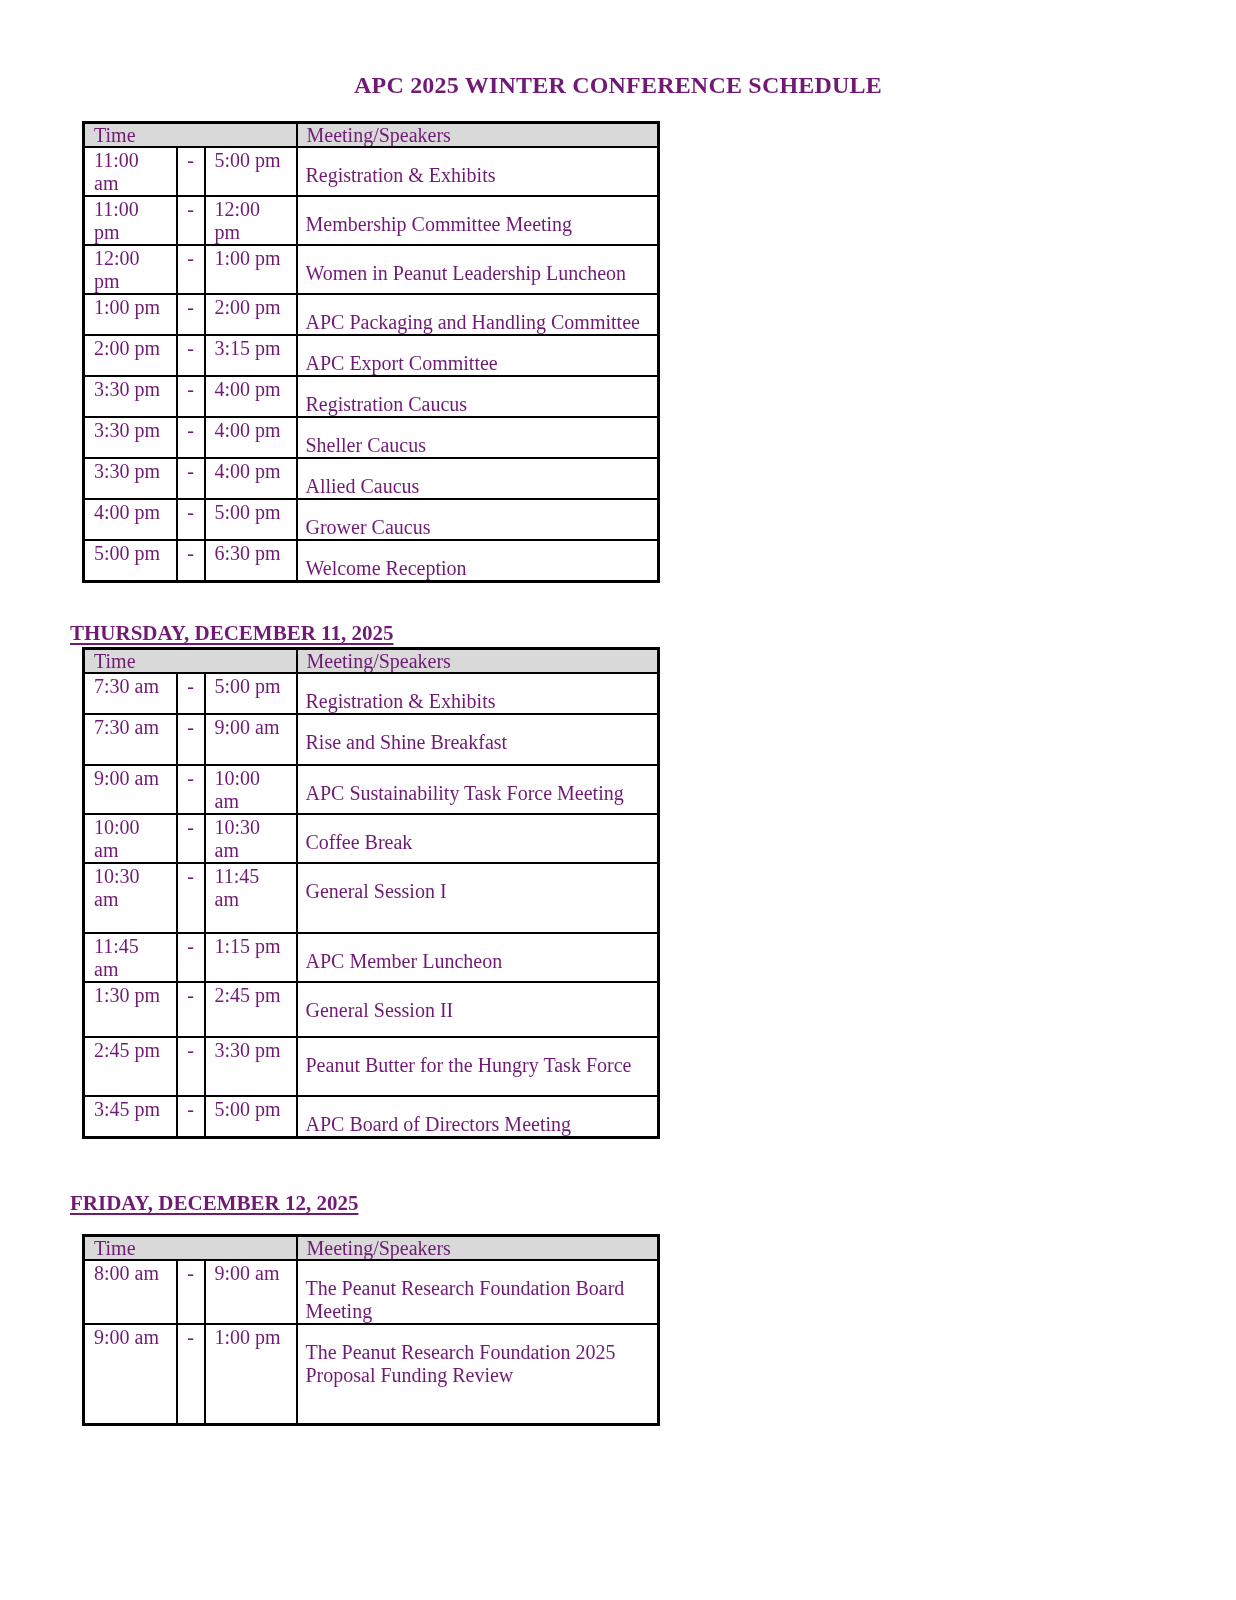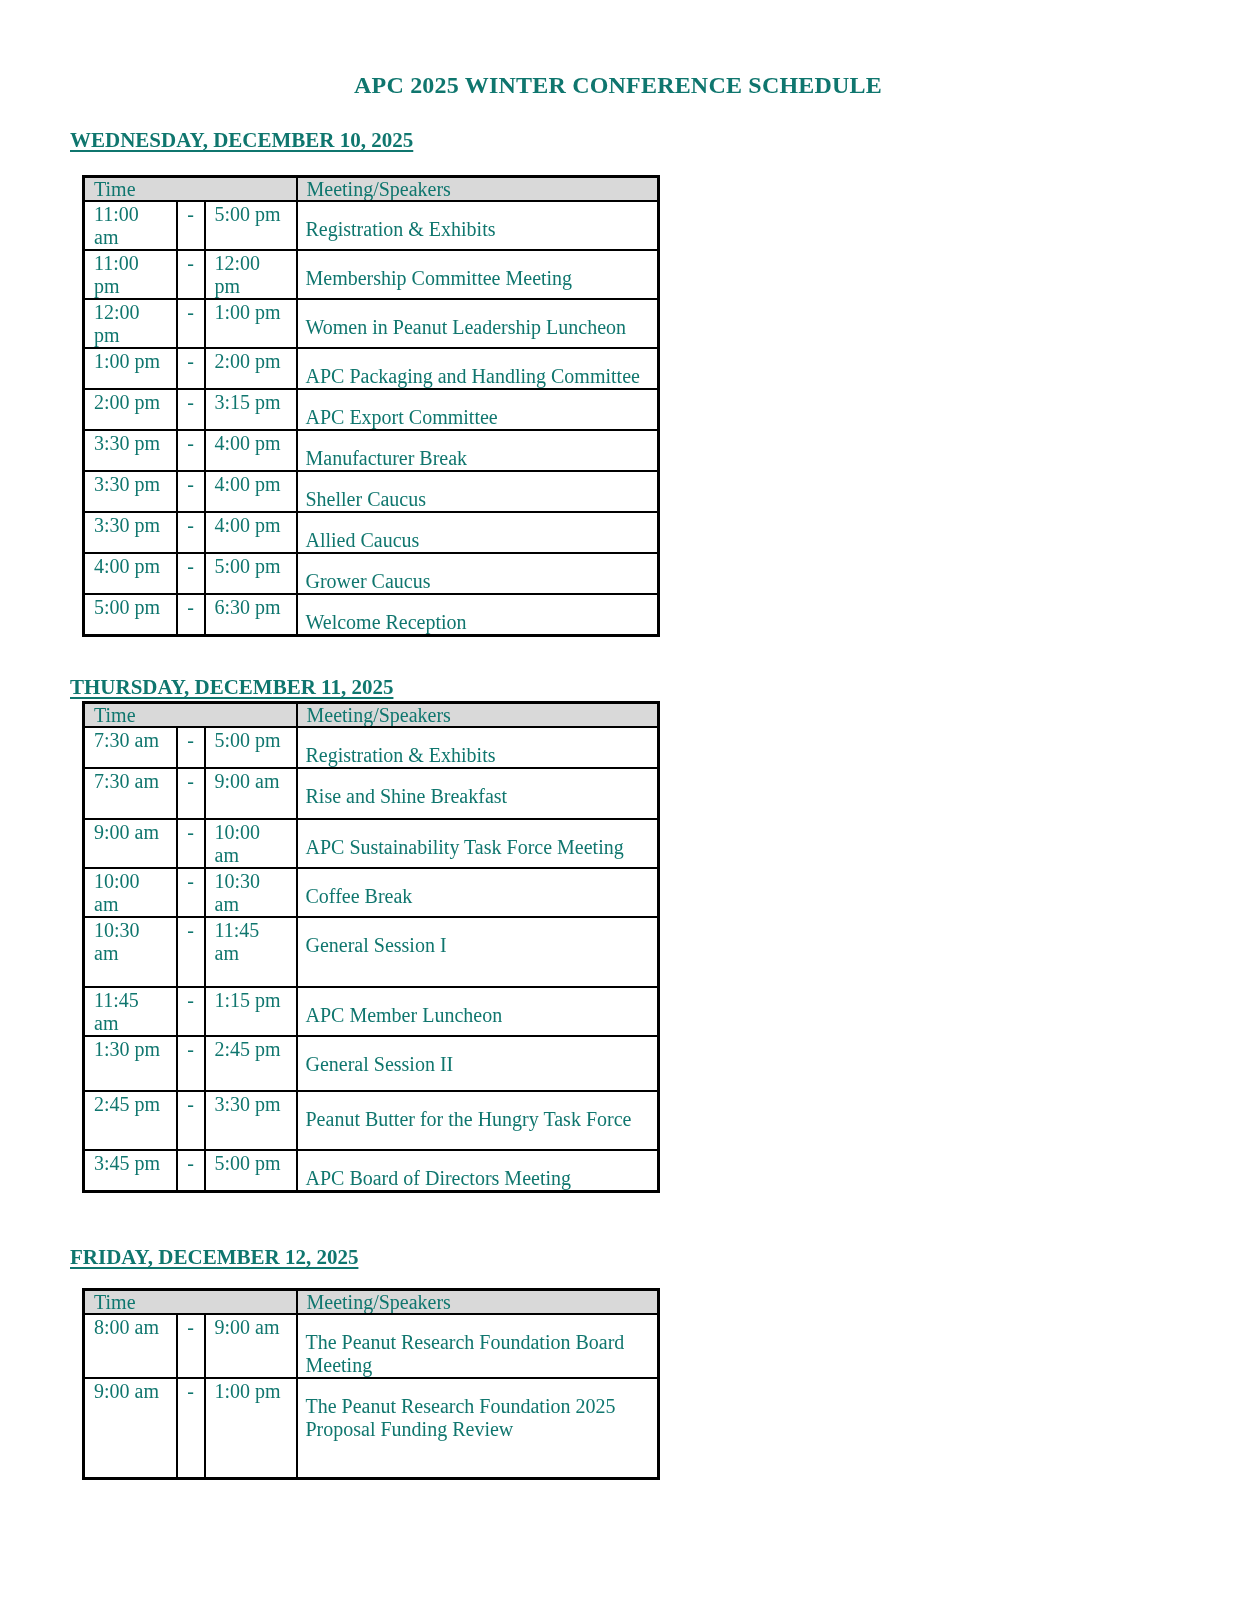--- a/index.html
+++ b/index.html
@@ -2,21 +2,21 @@
 <html><head>
 <meta charset="utf-8">
 <style>
   html, body { margin: 0; padding: 0; background: #e8e8e8; }
   .page {
     position: relative;
     width: 1236px;
     height: 1600px;
     margin: 0 auto;
     background: #ffffff;
-    color: #0f766e;
+    color: #701a75;
     font-family: "Liberation Serif", "DejaVu Serif", serif;
     overflow: hidden;
     box-sizing: border-box;
     padding-top: 72px;
   }
   .title {
     margin: 0;
     text-align: center;
     font-size: 24px;
     line-height: 26px;
@@ -75,21 +75,20 @@
   td.c-meeting { white-space: pre-wrap; padding: 16px 5px 0 8px; }
 </style>
 </head>
 <body>
 
 <div class="page">
 
   <h1 class="title">APC 2025 WINTER CONFERENCE SCHEDULE</h1>
 
   <section class="day-section sec-wed">
-    <h2 class="day-heading">WEDNESDAY, DECEMBER 10, 2025</h2>
     <table class="schedule">
       <colgroup>
         <col class="col-start">
           <col class="col-dash">
           <col class="col-end">
           <col class="col-meeting">
       </colgroup>
       <thead>
         <tr>
           <th colspan="3">Time</th>
@@ -128,21 +127,21 @@
           <tr style="height: 24px;">
             <td class="c-start">2:00 pm</td>
             <td class="c-dash">-</td>
             <td class="c-end">3:15 pm</td>
             <td class="c-meeting">APC Export Committee</td>
           </tr>
           <tr style="height: 24px;">
             <td class="c-start">3:30 pm</td>
             <td class="c-dash">-</td>
             <td class="c-end">4:00 pm</td>
-            <td class="c-meeting">Manufacturer Break</td>
+            <td class="c-meeting">Registration Caucus</td>
           </tr>
           <tr style="height: 24px;">
             <td class="c-start">3:30 pm</td>
             <td class="c-dash">-</td>
             <td class="c-end">4:00 pm</td>
             <td class="c-meeting">Sheller Caucus</td>
           </tr>
           <tr style="height: 24px;">
             <td class="c-start">3:30 pm</td>
             <td class="c-dash">-</td>

